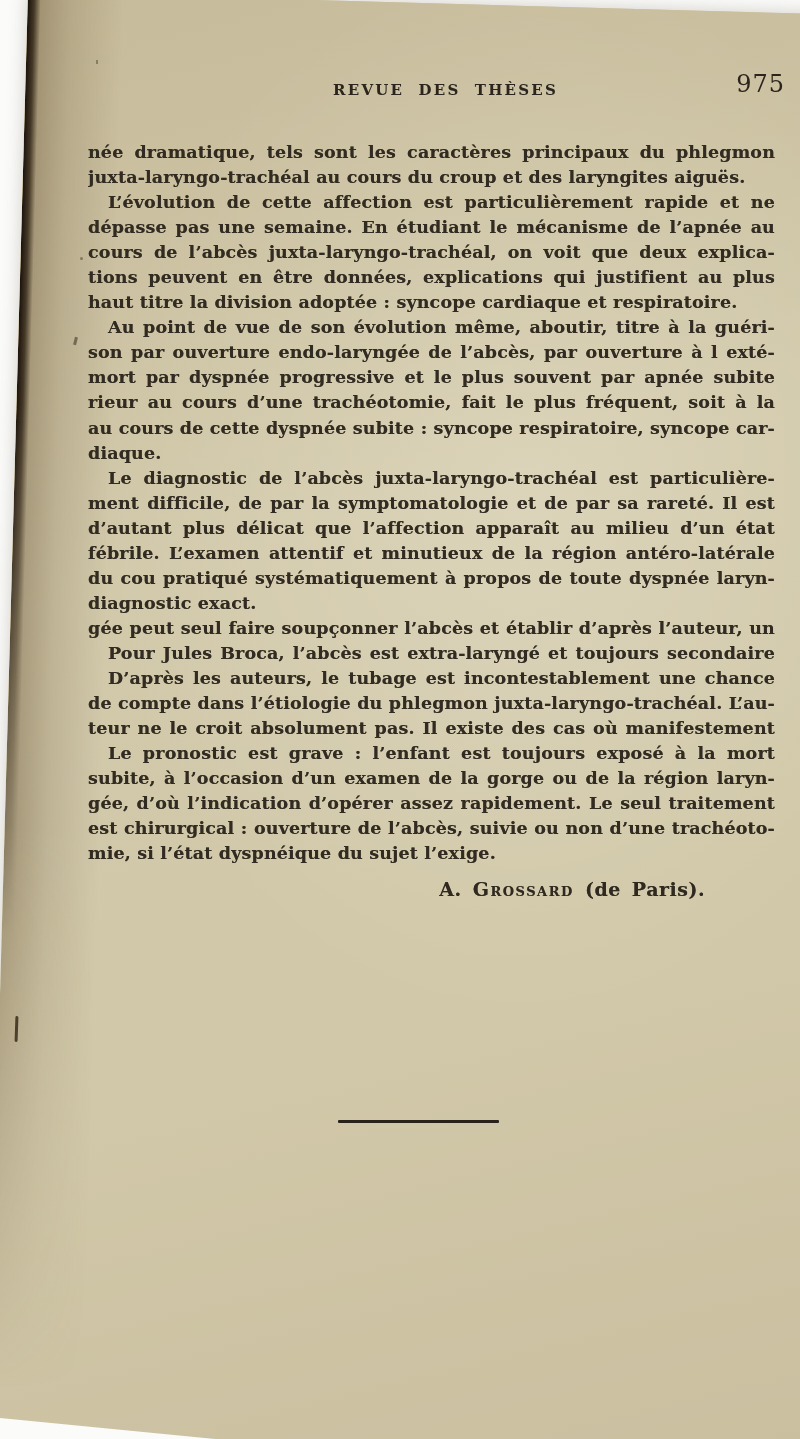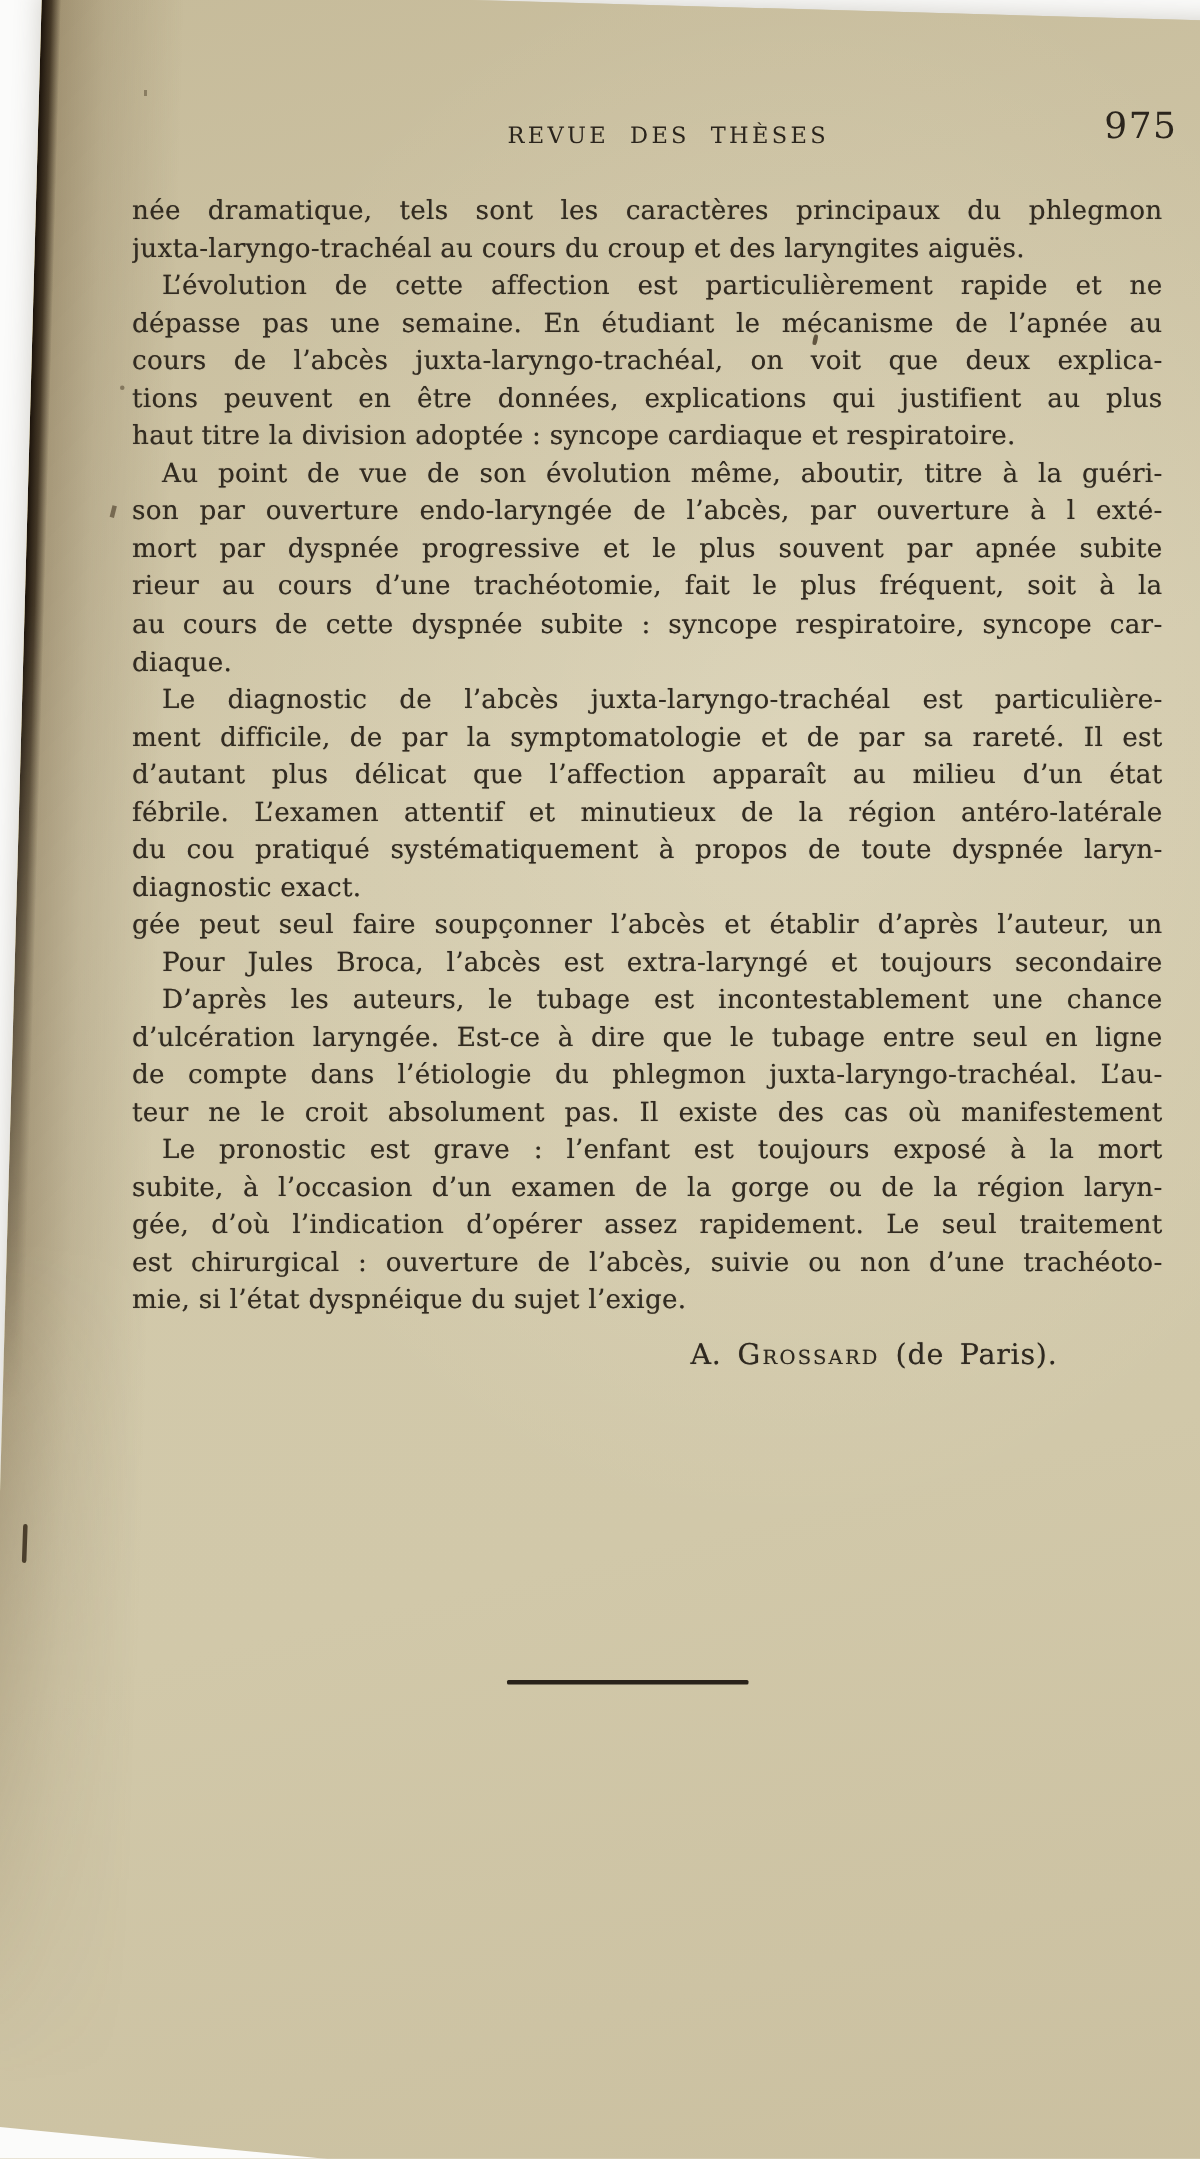--- a/index.html
+++ b/index.html
@@ -36,33 +36,34 @@
     position:absolute; left:-40px; top:1414px; width:460px; height:170px;
     background:#fbfbfa; transform:rotate(5.6deg); transform-origin:0 0; z-index:4;
   }
 
   
   .content { position:absolute; inset:0; z-index:5; }
 
   .header-title {
     position:absolute; left:88px; top:81px; width:687px; text-align:center;
     transform:translateX(14px);
-    font-size:15px; font-weight:normal; letter-spacing:2.2px; word-spacing:7px;
+    font-size:15px; font-weight:bold; letter-spacing:2.2px; word-spacing:7px;
     color:#2b251d;
   }
   .page-number {
     position:absolute; right:15px; top:70px;
     font-size:24px; letter-spacing:1px; color:#2b251d;
   }
 
   .text-block {
-    position:absolute; left:88px; top:129px; width:687px;
+    position:absolute; left:88px; top:140px; width:687px;
     font-size:17.5px; line-height:25.05px; color:#322b21;
     letter-spacing:0.15px;
     text-shadow:0 0 0.5px rgba(50,43,33,0.55);
+    font-weight:bold;
   }
   .line { text-align:justify; text-align-last:justify; height:25.05px; overflow:hidden; }
   .line.last { text-align-last:left; }
   .para.indent .line:first-child { text-indent:20px; }
 
   .signature {
     text-align:right; padding-right:70px; margin-top:11px;
     font-size:19px; letter-spacing:0.5px; word-spacing:4px; color:#2f2920;
   }
   .sig-name { font-variant:small-caps; letter-spacing:1.5px; }
@@ -122,21 +123,20 @@
           <div class="line">fébrile. L’examen attentif et minutieux de la région antéro-latérale</div>
           <div class="line">du cou pratiqué systématiquement à propos de toute dyspnée laryn-</div>
           <div class="line last">diagnostic exact.</div>
           <div class="line">gée peut seul faire soupçonner l’abcès et établir d’après l’auteur, un</div>
         </div>
         <div class="para indent">
           <div class="line">Pour Jules Broca, l’abcès est extra-laryngé et toujours secondaire</div>
         </div>
         <div class="para indent">
           <div class="line">D’après les auteurs, le tubage est incontestablement une chance</div>
-          <div class="line">d’ulcération laryngée. Est-ce à dire que le tubage entre seul en ligne</div>
           <div class="line">de compte dans l’étiologie du phlegmon juxta-laryngo-trachéal. L’au-</div>
           <div class="line">teur ne le croit absolument pas. Il existe des cas où manifestement</div>
         </div>
         <div class="para indent">
           <div class="line">Le pronostic est grave : l’enfant est toujours exposé à la mort</div>
           <div class="line">subite, à l’occasion d’un examen de la gorge ou de la région laryn-</div>
           <div class="line">gée, d’où l’indication d’opérer assez rapidement. Le seul traitement</div>
           <div class="line">est chirurgical : ouverture de l’abcès, suivie ou non d’une trachéoto-</div>
           <div class="line last">mie, si l’état dyspnéique du sujet l’exige.</div>
         </div>

